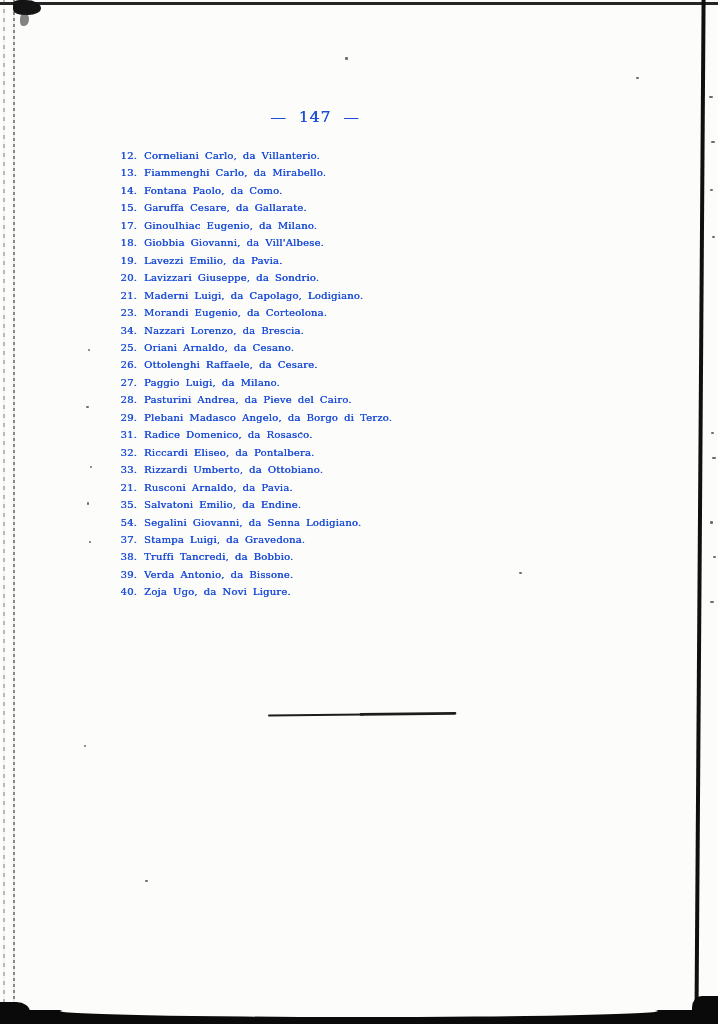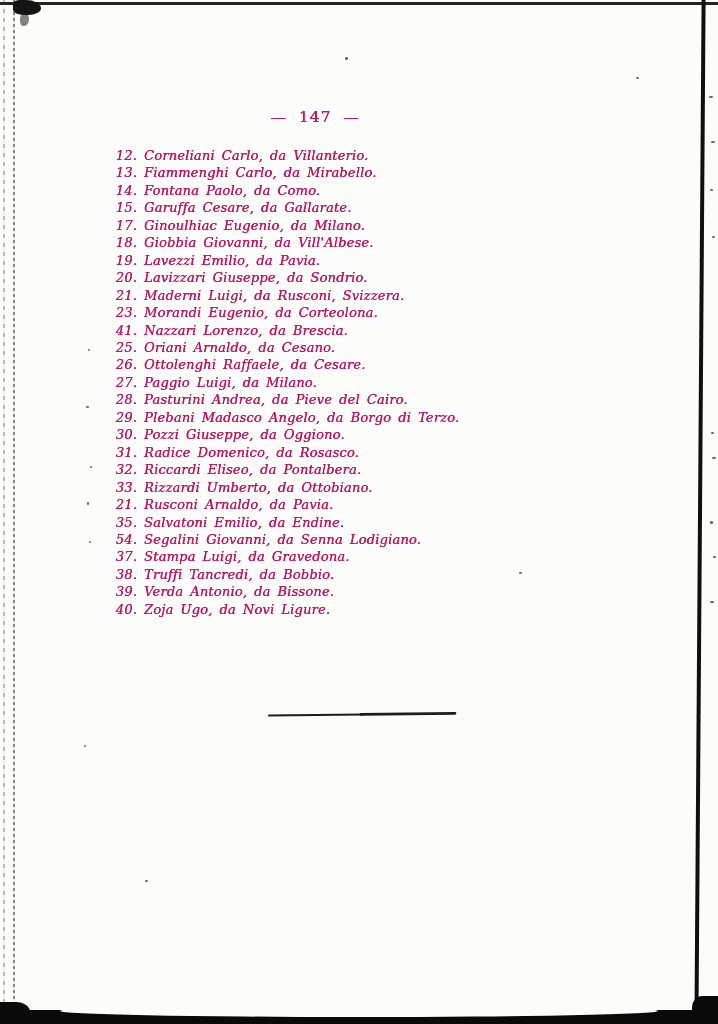--- a/index.html
+++ b/index.html
@@ -7,21 +7,21 @@
     width: 718px; height: 1024px;
     overflow: hidden;
     background: #ffffff;
     font-family: "DejaVu Serif", "Liberation Serif", serif;
   }
   .page {
     position: relative;
     width: 718px; height: 1024px;
     background: #fcfcfa;
     overflow: hidden;
-    color: #be185d;
+    color: #1d4ed8;
   }
   
   .edge-top {
     position: absolute; top: 2px; left: 0; width: 718px; height: 3px;
     background: #121212; opacity: .92;
   }
   .edge-right {
     position: absolute; top: -6px; left: 698px; width: 4px; height: 1040px;
     background: #101010; transform: rotate(0.4deg);
   }
@@ -67,24 +67,23 @@
   
   .page-number {
     position: absolute; top: 108px; left: 115px; width: 400px;
     text-align: center;
     font-size: 15.5px; letter-spacing: 1px; word-spacing: 6px;
     text-shadow: 0.4px 0 0 currentColor;
   }
   .roster {
     position: absolute; top: 147px; left: 115px; width: 440px;
     margin: 0; padding: 0; list-style: none;
-    font-size: 13px; line-height: 17.45px;
+    font-size: 10px; line-height: 17.45px;
     letter-spacing: 0.2px; word-spacing: 2.6px;
     text-shadow: 0.35px 0 0 currentColor;
-    font-style: italic;
   }
   .entry { white-space: nowrap; }
   .entry .num {
     display: inline-block; width: 22px; text-align: right;
     margin-right: 7px;
   }
   .divider {
     position: absolute; top: 714px; left: 268px; width: 96px; height: 2.4px;
     background: #1e1d1a; transform: rotate(-0.7deg); border-radius: 2px;
     box-shadow: 92px 0 0 0.4px #1e1d1a;
@@ -127,29 +126,28 @@
 
   <ol class="roster" id="roster">
       <li class="entry"><span class="num">12.</span><span class="txt">Corneliani Carlo, da Villanterio.</span></li>
       <li class="entry"><span class="num">13.</span><span class="txt">Fiammenghi Carlo, da Mirabello.</span></li>
       <li class="entry"><span class="num">14.</span><span class="txt">Fontana Paolo, da Como.</span></li>
       <li class="entry"><span class="num">15.</span><span class="txt">Garuffa Cesare, da Gallarate.</span></li>
       <li class="entry"><span class="num">17.</span><span class="txt">Ginoulhiac Eugenio, da Milano.</span></li>
       <li class="entry"><span class="num">18.</span><span class="txt">Giobbia Giovanni, da Vill'Albese.</span></li>
       <li class="entry"><span class="num">19.</span><span class="txt">Lavezzi Emilio, da Pavia.</span></li>
       <li class="entry"><span class="num">20.</span><span class="txt">Lavizzari Giuseppe, da Sondrio.</span></li>
-      <li class="entry"><span class="num">21.</span><span class="txt">Maderni Luigi, da Rusconi, Svizzera.</span></li>
+      <li class="entry"><span class="num">21.</span><span class="txt">Maderni Luigi, da Capolago, Lodigiano.</span></li>
       <li class="entry"><span class="num">23.</span><span class="txt">Morandi Eugenio, da Corteolona.</span></li>
-      <li class="entry"><span class="num">41.</span><span class="txt">Nazzari Lorenzo, da Brescia.</span></li>
+      <li class="entry"><span class="num">34.</span><span class="txt">Nazzari Lorenzo, da Brescia.</span></li>
       <li class="entry"><span class="num">25.</span><span class="txt">Oriani Arnaldo, da Cesano.</span></li>
       <li class="entry"><span class="num">26.</span><span class="txt">Ottolenghi Raffaele, da Cesare.</span></li>
       <li class="entry"><span class="num">27.</span><span class="txt">Paggio Luigi, da Milano.</span></li>
       <li class="entry"><span class="num">28.</span><span class="txt">Pasturini Andrea, da Pieve del Cairo.</span></li>
       <li class="entry"><span class="num">29.</span><span class="txt">Plebani Madasco Angelo, da Borgo di Terzo.</span></li>
-      <li class="entry"><span class="num">30.</span><span class="txt">Pozzi Giuseppe, da Oggiono.</span></li>
       <li class="entry"><span class="num">31.</span><span class="txt">Radice Domenico, da Rosasco.</span></li>
       <li class="entry"><span class="num">32.</span><span class="txt">Riccardi Eliseo, da Pontalbera.</span></li>
       <li class="entry"><span class="num">33.</span><span class="txt">Rizzardi Umberto, da Ottobiano.</span></li>
       <li class="entry"><span class="num">21.</span><span class="txt">Rusconi Arnaldo, da Pavia.</span></li>
       <li class="entry"><span class="num">35.</span><span class="txt">Salvatoni Emilio, da Endine.</span></li>
       <li class="entry"><span class="num">54.</span><span class="txt">Segalini Giovanni, da Senna Lodigiano.</span></li>
       <li class="entry"><span class="num">37.</span><span class="txt">Stampa Luigi, da Gravedona.</span></li>
       <li class="entry"><span class="num">38.</span><span class="txt">Truffi Tancredi, da Bobbio.</span></li>
       <li class="entry"><span class="num">39.</span><span class="txt">Verda Antonio, da Bissone.</span></li>
       <li class="entry"><span class="num">40.</span><span class="txt">Zoja Ugo, da Novi Ligure.</span></li>

